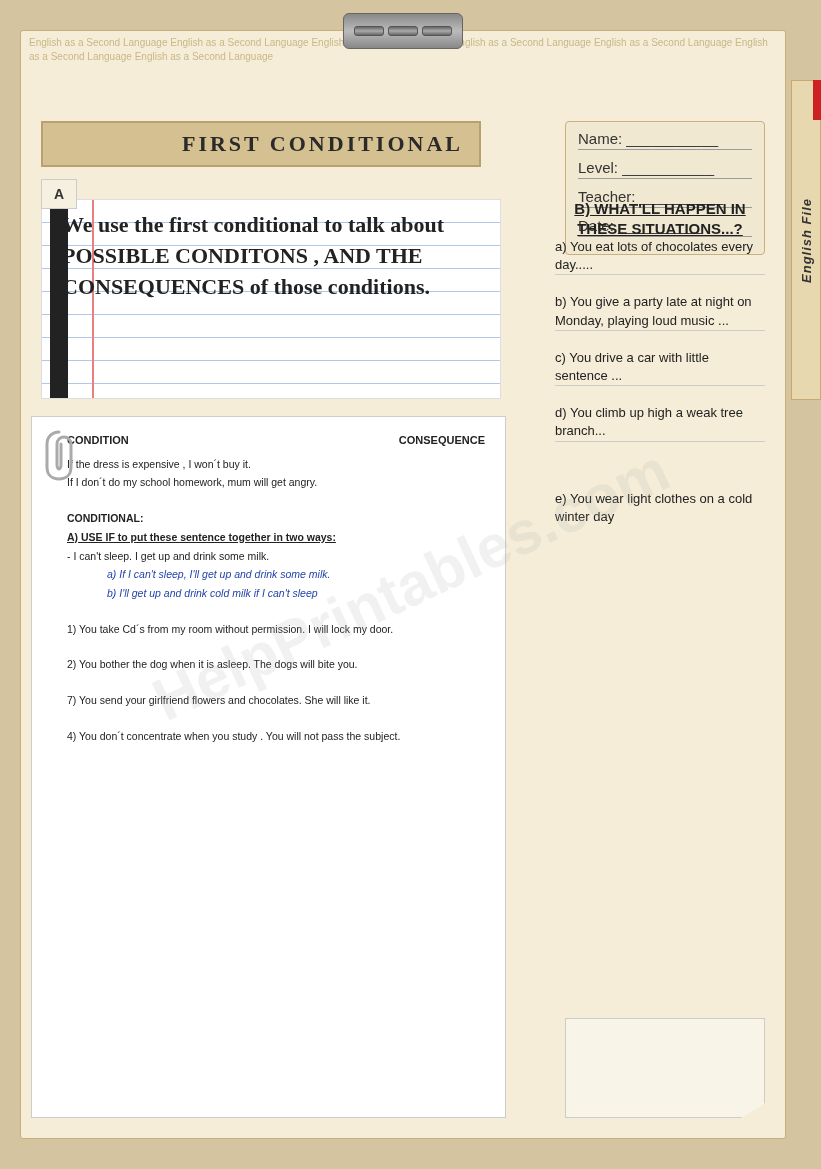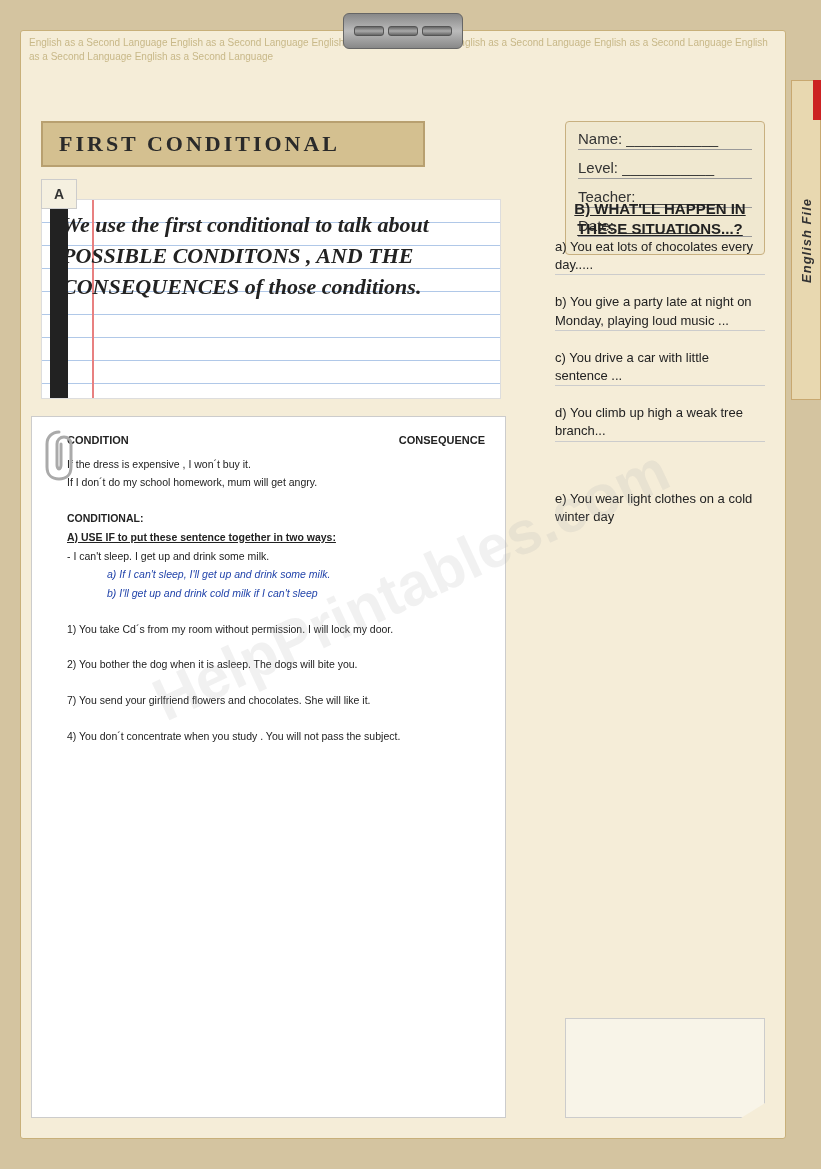--- a/index.html
+++ b/index.html
@@ -101,25 +101,25 @@
       background: linear-gradient(to bottom, #666, #aaa, #666);
       border-radius: 3px;
       border: 1px solid #555;
     }
 
     
     .title-box {
       position: absolute;
       top: 90px;
       left: 20px;
-      width: 384px;
+      width: 440px;
       background: #d4c090;
       border: 2px solid #b8a070;
       padding: 8px 16px;
-      text-align: left;
+      text-align: right;
       z-index: 5;
     }
     .title-text {
       font-size: 22px;
       font-weight: bold;
       letter-spacing: 3px;
       color: #2a2a2a;
       font-family: 'Times New Roman', serif;
     }
 
@@ -186,21 +186,20 @@
       padding: 10px 20px;
     }
     .blue-lines-text {
       font-size: 22px;
       font-weight: bold;
       color: #222;
       line-height: 1.4;
       font-family: 'Times New Roman', serif;
       position: relative;
       z-index: 2;
-      font-style: italic;
     }
     .red-margin {
       position: absolute;
       left: 50px;
       top: 0;
       bottom: 0;
       width: 2px;
       background: #e88080;
     }
     .black-binder {

